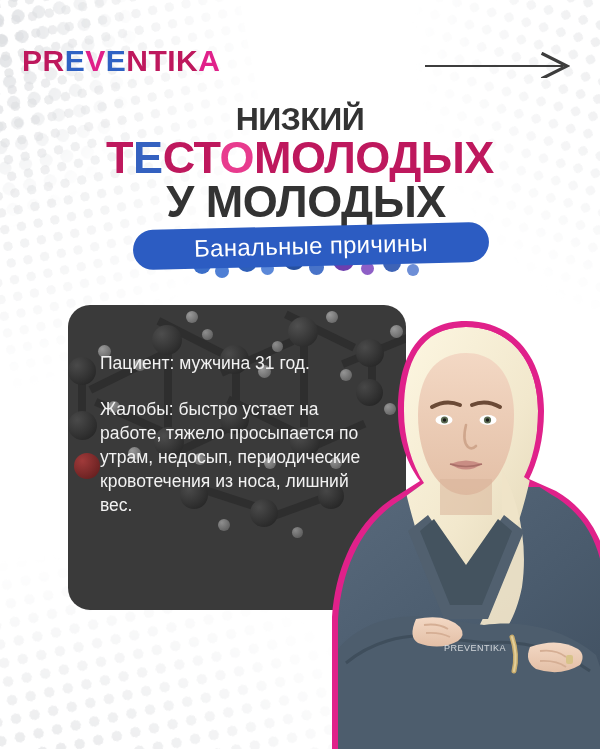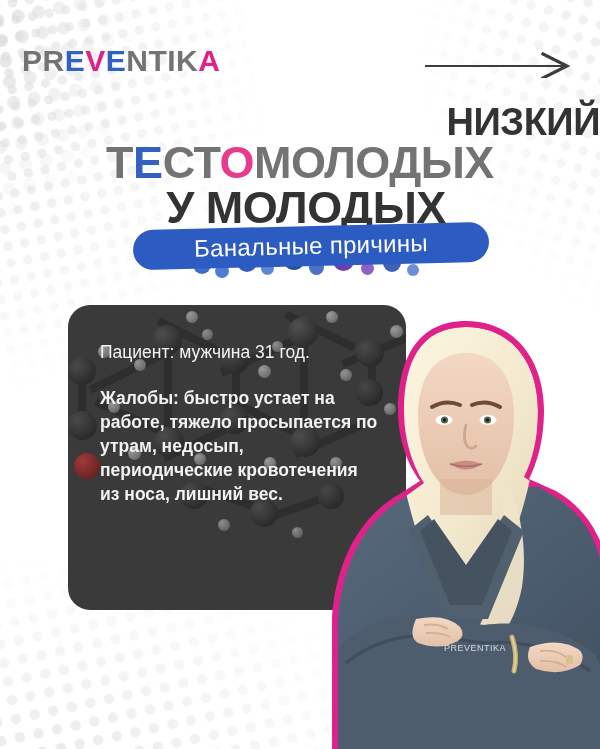--- a/index.html
+++ b/index.html
@@ -49,37 +49,37 @@
             mask-image:radial-gradient(ellipse 120% 120% at 10% 100%, rgba(0,0,0,1) 0%, rgba(0,0,0,.4) 48%, rgba(0,0,0,0) 78%);
   }
 
   
   .logo{position:absolute;left:22px;top:46px;}
   .logo-word{
     font-size:30px;font-weight:bold;letter-spacing:.5px;line-height:1;
     font-family:"Liberation Sans", sans-serif;
   }
   .logo-word span{display:inline;}
-  .c-dark{color:#737373;}
+  .c-dark{color:#be185d;}
   .c-blue{color:#2f62c4;}
   .c-pink{color:#e0218a;}
   .logo-sub{
     margin-top:4px;font-size:10.5px;letter-spacing:2.2px;color:#9a9ca0;
     text-transform:lowercase;
   }
 
   
   .arrow{position:absolute;left:425px;top:52px;width:145px;height:26px;}
 
   
   .headline{
     position:absolute;left:0;top:104px;width:600px;text-align:center;
     font-weight:bold;line-height:.96;letter-spacing:-.5px;
   }
-  .h-l1{font-size:38px;color:#333333;text-align:right;}
+  .h-l1{font-size:32px;color:#333333;}
   .h-l2{font-size:45px;color:#333333;margin-top:1px;}
   .h-l3{font-size:45px;color:#333333;margin-top:1px;margin-left:12px;}
   .h-l2 .c-blue{color:#3461c0;}
   .h-l2 .c-pink{color:#e83b8e;}
 
   
   .mol-blue{
     position:absolute;left:185px;top:238px;width:245px;height:45px;overflow:hidden;
   }
   .mol-blue i{
@@ -100,26 +100,26 @@
 
   
   .card{
     position:absolute;left:68px;top:305px;width:338px;height:305px;
     background:#3a3a3a;border-radius:22px;overflow:hidden;
   }
   .card-mol{position:absolute;inset:0;}
   .card-mol i{position:absolute;display:block;border-radius:50%;}
   .card-mol u{position:absolute;display:block;background:#2e2e2e;}
   .card-text{
-    position:relative;padding:36px 26px 0 32px;
+    position:relative;padding:47px 26px 0 32px;
     color:#f2f2f2;font-size:17.5px;line-height:1.37;
     font-family:"Liberation Sans", sans-serif;
   }
   .card-text p{margin:0;}
-  .card-text p.gap{margin-top:22px;font-weight:bold;}
+  .card-text p.gap{margin-top:22px;}
 
   
   .doctor{
     position:absolute;right:-6px;bottom:0;width:290px;height:430px;
   }
   .doc-outline{
     position:absolute;inset:0;
   }
 </style>
 </head>

